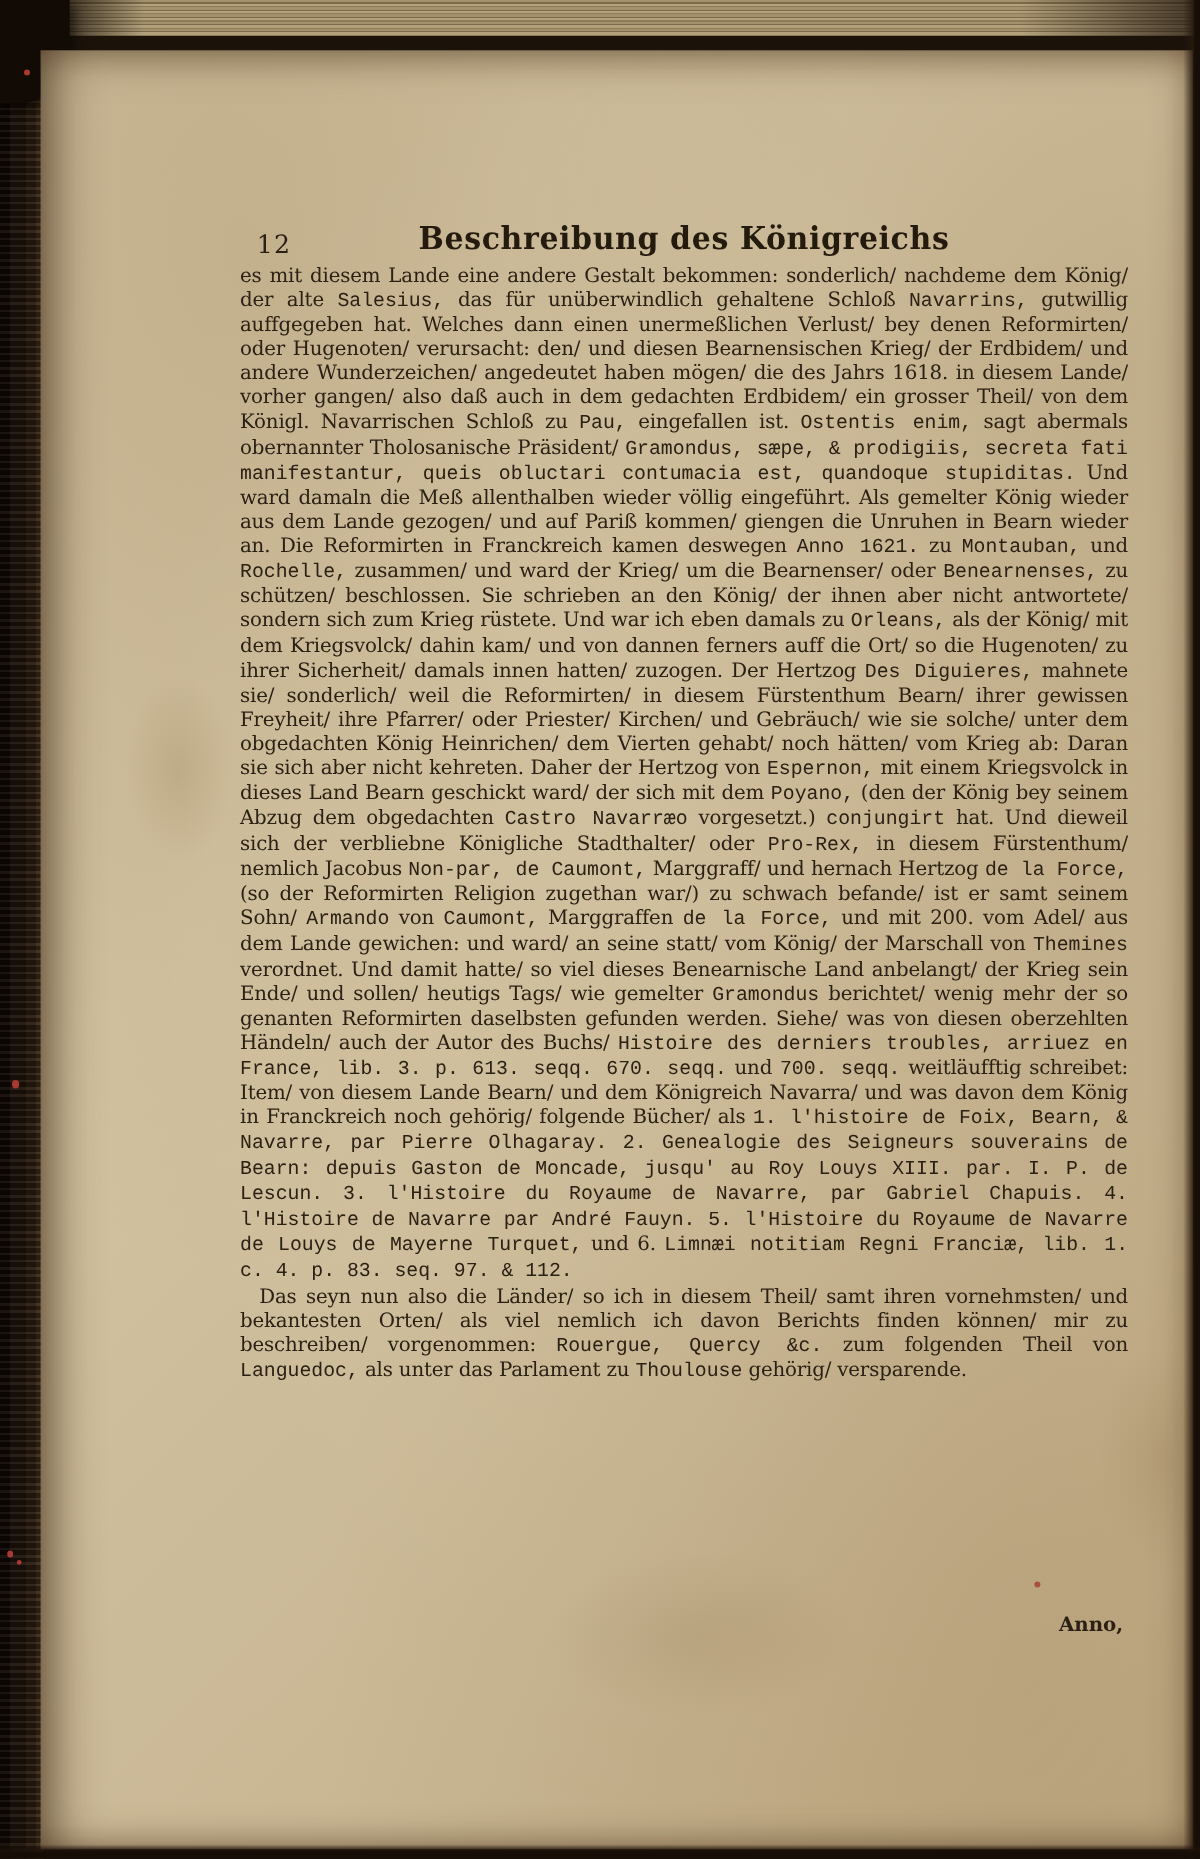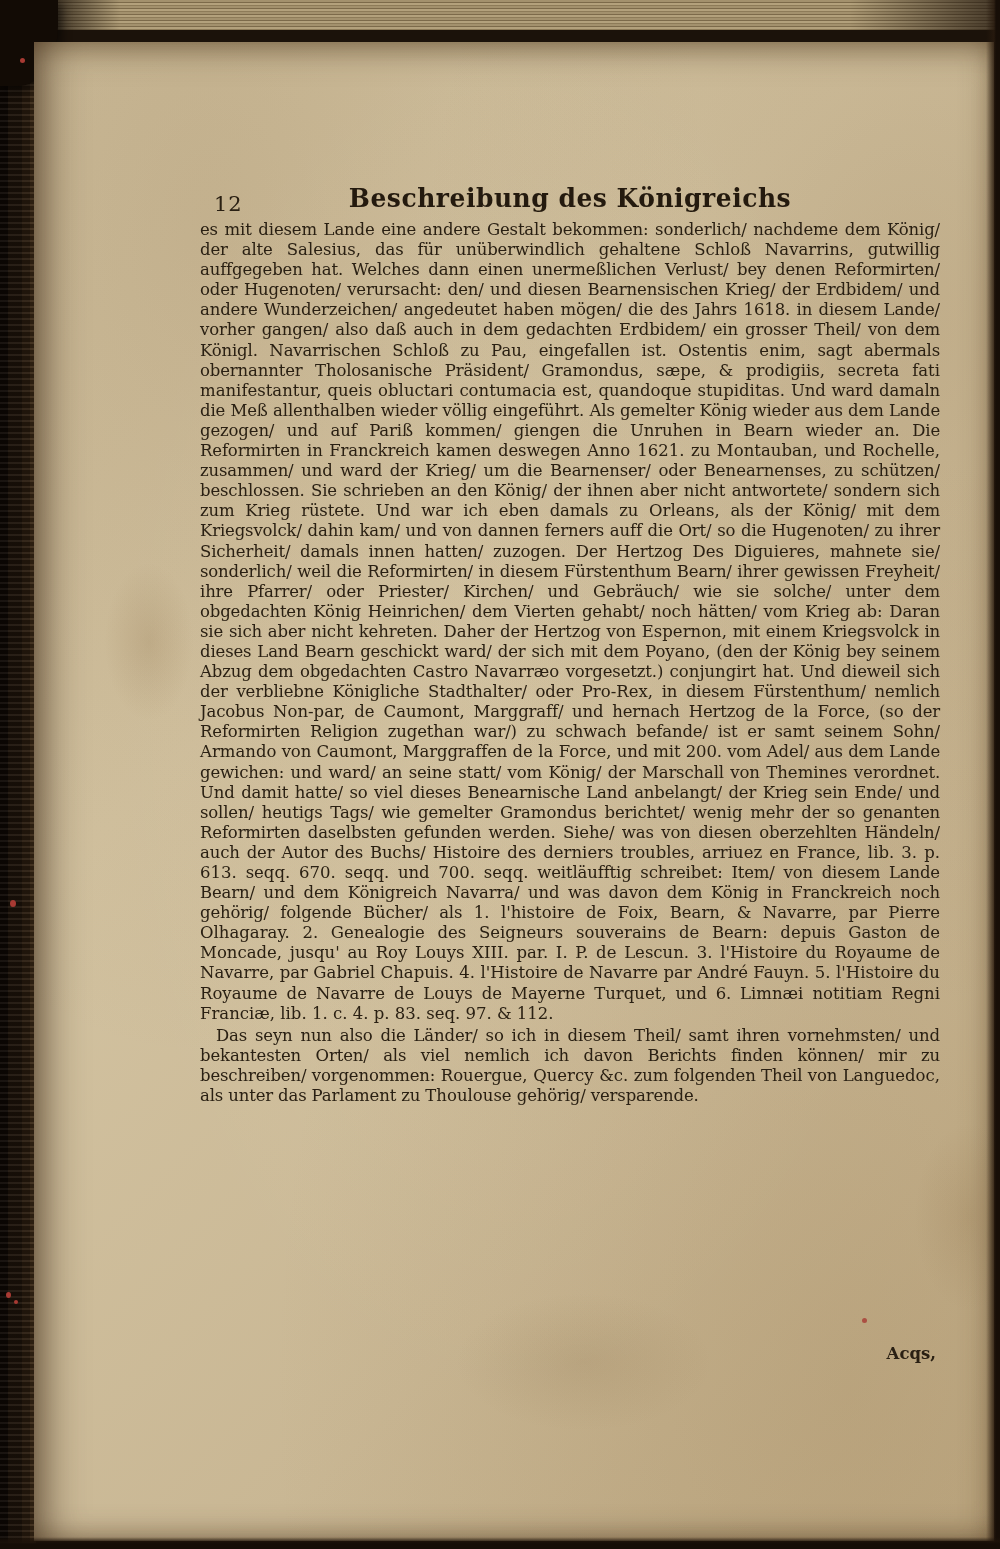--- a/index.html
+++ b/index.html
@@ -83,21 +83,21 @@
     transform:scaleY(1.05);
   }
   .text-block{
     font-size:16.5px;line-height:20.1px;text-align:justify;
     color:#2a2013;
   }
   .text-block p{margin:0;}
   .text-block p.indent{text-indent:16px;}
   .text-block p.gap{margin-top:2px;}
   .fraktur{font-weight:400;letter-spacing:-0.15px;}
-  .roman{font-weight:400;}
+  .roman{font-weight:400;font-family:Liberation Mono, monospace;}
   .catchword{
     position:absolute;right:4px;top:1160px;
     font-size:16.5px;font-weight:700;color:#2a2013;
   }
 </style>
 </head>
 <body>
 
 <div class="book">
   <div class="page-edges-top"></div>
@@ -111,21 +111,21 @@
 
     <div class="content" style="left:166px;top:142px;">
       <div class="header-row">
         <span class="page-number">12</span>
         <div class="running-title">Beschreibung des Königreichs</div>
       </div>
       <div class="text-block">
           <p class=""><span class="fraktur">es mit diesem Lande eine andere Gestalt bekommen: sonderlich/ nachdeme dem König/ der alte </span><span class="roman">Salesius,</span><span class="fraktur"> das für unüberwindlich gehaltene Schloß </span><span class="roman">Navarrins,</span><span class="fraktur"> gutwillig auffgegeben hat. Welches dann einen unermeßlichen Verlust/ bey denen Reformirten/ oder Hugenoten/ verursacht: den/ und diesen Bearnensischen Krieg/ der Erdbidem/ und andere Wunderzeichen/ angedeutet haben mögen/ die des Jahrs 1618. in diesem Lande/ vorher gangen/ also daß auch in dem gedachten Erdbidem/ ein grosser Theil/ von dem Königl. Navarrischen Schloß zu </span><span class="roman">Pau,</span><span class="fraktur"> eingefallen ist. </span><span class="roman">Ostentis enim,</span><span class="fraktur"> sagt abermals obernannter Tholosanische Präsident/ </span><span class="roman">Gramondus, sæpe, &amp; prodigiis, secreta fati manifestantur, queis obluctari contumacia est, quandoque stupiditas.</span><span class="fraktur"> Und ward damaln die Meß allenthalben wieder völlig eingeführt. Als gemelter König wieder aus dem Lande gezogen/ und auf Pariß kommen/ giengen die Unruhen in Bearn wieder an. Die Reformirten in Franckreich kamen deswegen </span><span class="roman">Anno 1621.</span><span class="fraktur"> zu </span><span class="roman">Montauban,</span><span class="fraktur"> und </span><span class="roman">Rochelle,</span><span class="fraktur"> zusammen/ und ward der Krieg/ um die Bearnenser/ oder </span><span class="roman">Benearnenses,</span><span class="fraktur"> zu schützen/ beschlossen. Sie schrieben an den König/ der ihnen aber nicht antwortete/ sondern sich zum Krieg rüstete. Und war ich eben damals zu </span><span class="roman">Orleans,</span><span class="fraktur"> als der König/ mit dem Kriegsvolck/ dahin kam/ und von dannen ferners auff die Ort/ so die Hugenoten/ zu ihrer Sicherheit/ damals innen hatten/ zuzogen. Der Hertzog </span><span class="roman">Des Diguieres,</span><span class="fraktur"> mahnete sie/ sonderlich/ weil die Reformirten/ in diesem Fürstenthum Bearn/ ihrer gewissen Freyheit/ ihre Pfarrer/ oder Priester/ Kirchen/ und Gebräuch/ wie sie solche/ unter dem obgedachten König Heinrichen/ dem Vierten gehabt/ noch hätten/ vom Krieg ab: Daran sie sich aber nicht kehreten. Daher der Hertzog von </span><span class="roman">Espernon,</span><span class="fraktur"> mit einem Kriegsvolck in dieses Land Bearn geschickt ward/ der sich mit dem </span><span class="roman">Poyano,</span><span class="fraktur"> (den der König bey seinem Abzug dem obgedachten </span><span class="roman">Castro Navarræo</span><span class="fraktur"> vorgesetzt.) </span><span class="roman">conjungirt</span><span class="fraktur"> hat. Und dieweil sich der verbliebne Königliche Stadthalter/ oder </span><span class="roman">Pro-Rex,</span><span class="fraktur"> in diesem Fürstenthum/ nemlich Jacobus </span><span class="roman">Non-par, de Caumont,</span><span class="fraktur"> Marggraff/ und hernach Hertzog </span><span class="roman">de la Force,</span><span class="fraktur"> (so der Reformirten Religion zugethan war/) zu schwach befande/ ist er samt seinem Sohn/ </span><span class="roman">Armando</span><span class="fraktur"> von </span><span class="roman">Caumont,</span><span class="fraktur"> Marggraffen </span><span class="roman">de la Force,</span><span class="fraktur"> und mit 200. vom Adel/ aus dem Lande gewichen: und ward/ an seine statt/ vom König/ der Marschall von </span><span class="roman">Themines</span><span class="fraktur"> verordnet. Und damit hatte/ so viel dieses Benearnische Land anbelangt/ der Krieg sein Ende/ und sollen/ heutigs Tags/ wie gemelter </span><span class="roman">Gramondus</span><span class="fraktur"> berichtet/ wenig mehr der so genanten Reformirten daselbsten gefunden werden. Siehe/ was von diesen oberzehlten Händeln/ auch der Autor des Buchs/ </span><span class="roman">Histoire des derniers troubles, arriuez en France, lib. 3. p. 613. seqq. 670. seqq.</span><span class="fraktur"> und </span><span class="roman">700. seqq.</span><span class="fraktur"> weitläufftig schreibet: Item/ von diesem Lande Bearn/ und dem Königreich Navarra/ und was davon dem König in Franckreich noch gehörig/ folgende Bücher/ als </span><span class="roman">1. l'histoire de Foix, Bearn, &amp; Navarre, par Pierre Olhagaray. 2. Genealogie des Seigneurs souverains de Bearn: depuis Gaston de Moncade, jusqu' au Roy Louys XIII. par. I. P. de Lescun. 3. l'Histoire du Royaume de Navarre, par Gabriel Chapuis. 4. l'Histoire de Navarre par André Fauyn. 5. l'Histoire du Royaume de Navarre de Louys de Mayerne Turquet,</span><span class="fraktur"> und 6. </span><span class="roman">Limnæi notitiam Regni Franciæ, lib. 1. c. 4. p. 83. seq. 97. &amp; 112.</span></p>
           <p class="indent gap"><span class="fraktur">Das seyn nun also die Länder/ so ich in diesem Theil/ samt ihren vornehmsten/ und bekantesten Orten/ als viel nemlich ich davon Berichts finden können/ mir zu beschreiben/ vorgenommen: </span><span class="roman">Rouergue, Quercy &amp;c.</span><span class="fraktur"> zum folgenden Theil von </span><span class="roman">Languedoc,</span><span class="fraktur"> als unter das Parlament zu </span><span class="roman">Thoulouse</span><span class="fraktur"> gehörig/ versparende.</span></p>
         </div>
-      <div class="catchword">Acqs,</div>
+      <div class="catchword">Anno,</div>
     </div>
   </div>
 
   <div class="edge-right"></div>
   <div class="edge-bottom"></div>
 
   <div class="speck a"></div>
   <div class="speck b"></div>
   <div class="speck c"></div>
   <div class="speck d"></div>

